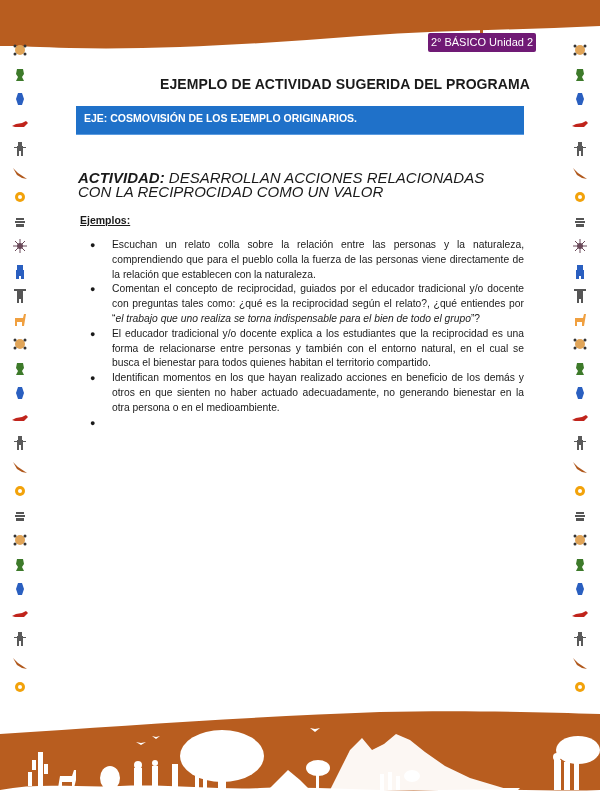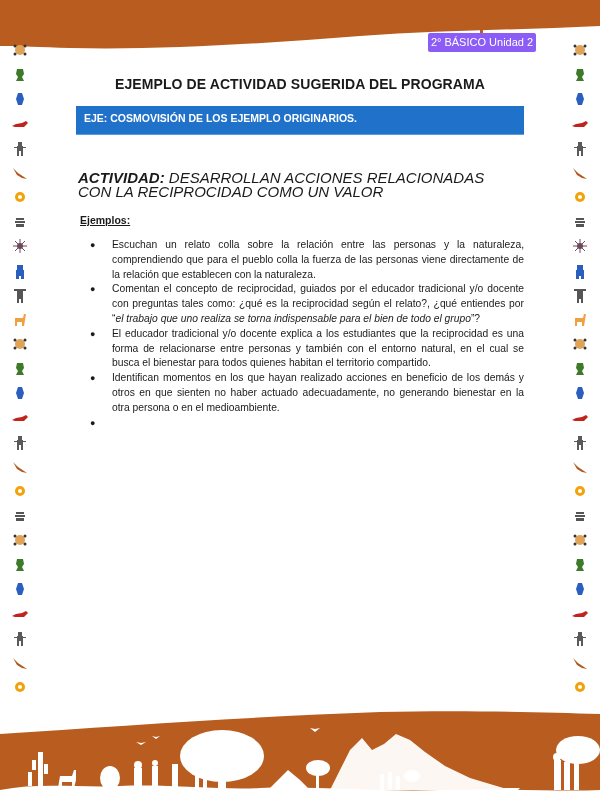--- a/index.html
+++ b/index.html
@@ -4,34 +4,34 @@
 <style>
   * { margin: 0; padding: 0; box-sizing: border-box; }
   html, body { width: 600px; height: 800px; background: #ffffff; overflow: hidden; }
   body { position: relative; font-family: "Liberation Sans", "DejaVu Sans", sans-serif; color: #1a1a1a; }
 
   
   .top-banner { position: absolute; left: 0; top: 0; width: 600px; height: 60px; }
   .top-banner svg { display: block; }
   .unit-tag {
     position: absolute; left: 428px; top: 33px; width: 108px; height: 19px;
-    background: #8b5cf6; color: #fff; font-size: 11px; line-height: 19px;
+    background: #701a75; color: #fff; font-size: 11px; line-height: 19px;
     text-align: center; border-radius: 2px;
   }
   .unit-stem { position: absolute; left: 480px; top: 22px; width: 3px; height: 12px; background: #b85d1f; }
 
   
   .side-col { position: absolute; top: 40px; width: 40px; height: 660px; }
   .side-col.left { left: 0; }
   .side-col.right { right: 0; }
   .side-icon { position: absolute; left: 50%; transform: translateX(-50%); width: 16px; height: 16px; }
 
   
   .main-title {
-    position: absolute; left: 70px; top: 76px; width: 460px; text-align: center;
+    position: absolute; left: 70px; top: 76px; width: 460px; text-align: right;
     font-size: 14px; font-weight: bold; color: #1a1a1a; letter-spacing: 0.1px;
   }
   .eje-bar {
     position: absolute; left: 76px; top: 106px; width: 448px; height: 29px;
     background: #1f71c9; color: #fff; font-weight: bold; font-size: 10.5px;
     padding-left: 8px; line-height: 24px; border-bottom: 1px solid #5b9be0;
   }
 
   .activity {
     position: absolute; left: 78px; top: 171px; width: 440px; font-size: 15px; line-height: 14px; font-style: italic;

